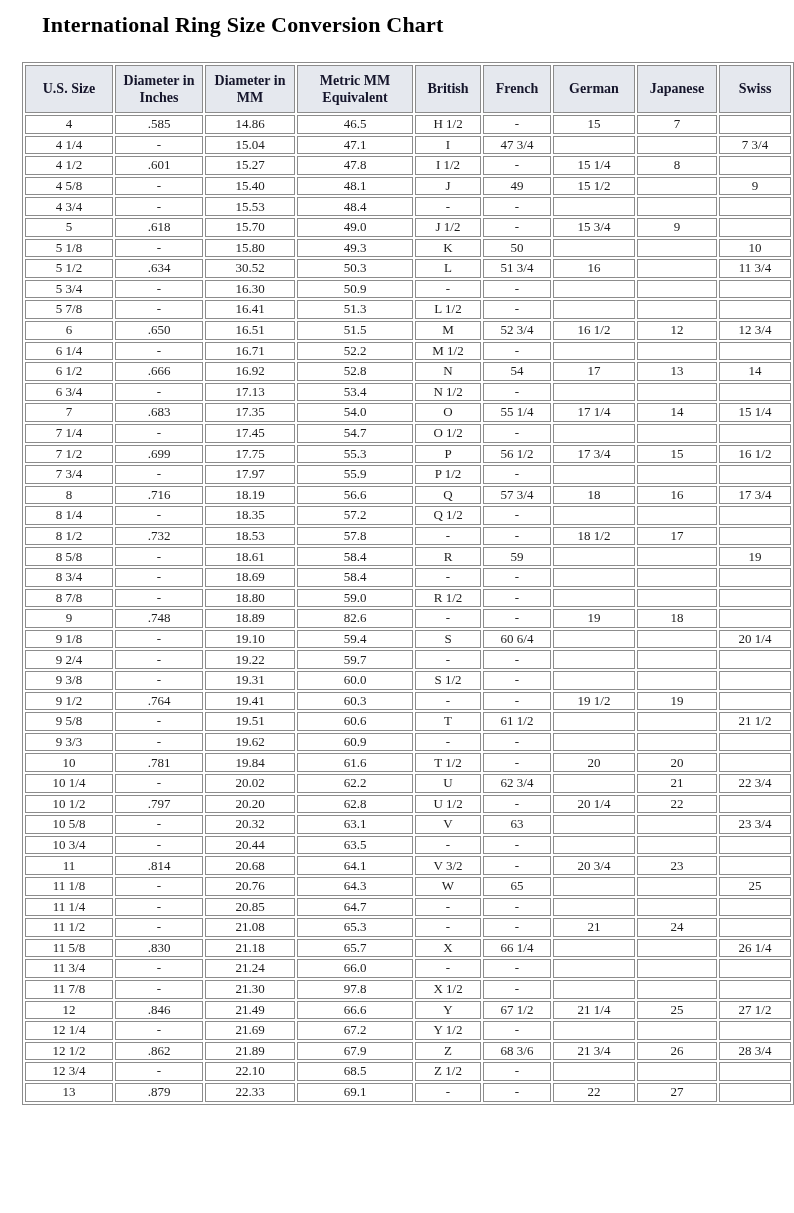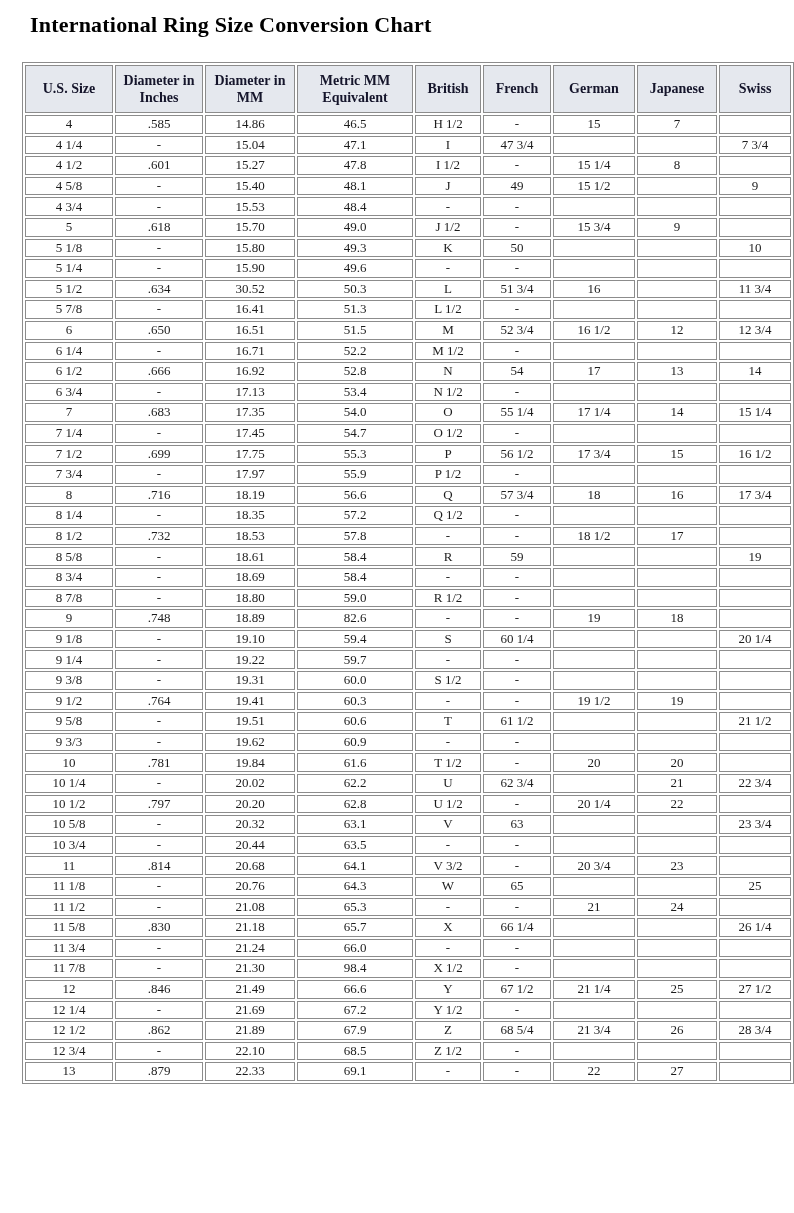--- a/index.html
+++ b/index.html
@@ -8,21 +8,21 @@
     background: #ffffff;
   }
   body {
     width: 794px;
     height: 1213px;
     font-family: "Liberation Serif", "DejaVu Serif", serif;
     color: #1a1a1a;
     overflow: hidden;
   }
   .page-title {
-    margin: 12px 0 0 30px;
+    margin: 12px 0 0 42px;
     font-size: 22px;
     font-weight: bold;
     color: #000000;
     letter-spacing: 0.2px;
     font-family: "Liberation Serif", "DejaVu Serif", serif;
   }
   table.ring-table {
     margin: 24px 0 0 22px;
     width: 750px;
     table-layout: fixed;
@@ -168,40 +168,40 @@
         <td>-</td>
         <td>15.80</td>
         <td>49.3</td>
         <td>K</td>
         <td>50</td>
         <td></td>
         <td></td>
         <td>10</td>
       </tr>
       <tr>
-        <td>5 1/4</td>
-        <td>-</td>
-        <td>15.90</td>
-        <td>49.6</td>
-        <td>-</td>
-        <td>-</td>
-        <td></td>
-        <td></td>
-        <td></td>
-      </tr>
-      <tr>
         <td>5 1/2</td>
         <td>.634</td>
         <td>30.52</td>
         <td>50.3</td>
         <td>L</td>
         <td>51 3/4</td>
         <td>16</td>
         <td></td>
         <td>11 3/4</td>
+      </tr>
+      <tr>
+        <td>5 3/4</td>
+        <td>-</td>
+        <td>16.30</td>
+        <td>50.9</td>
+        <td>-</td>
+        <td>-</td>
+        <td></td>
+        <td></td>
+        <td></td>
       </tr>
       <tr>
         <td>5 7/8</td>
         <td>-</td>
         <td>16.41</td>
         <td>51.3</td>
         <td>L 1/2</td>
         <td>-</td>
         <td></td>
         <td></td>
@@ -371,27 +371,27 @@
         <td>19</td>
         <td>18</td>
         <td></td>
       </tr>
       <tr>
         <td>9 1/8</td>
         <td>-</td>
         <td>19.10</td>
         <td>59.4</td>
         <td>S</td>
-        <td>60 1/4</td>
+        <td>60 6/4</td>
         <td></td>
         <td></td>
         <td>20 1/4</td>
       </tr>
       <tr>
-        <td>9 1/4</td>
+        <td>9 2/4</td>
         <td>-</td>
         <td>19.22</td>
         <td>59.7</td>
         <td>-</td>
         <td>-</td>
         <td></td>
         <td></td>
         <td></td>
       </tr>
       <tr>
@@ -507,20 +507,31 @@
       <tr>
         <td>11 1/8</td>
         <td>-</td>
         <td>20.76</td>
         <td>64.3</td>
         <td>W</td>
         <td>65</td>
         <td></td>
         <td></td>
         <td>25</td>
+      </tr>
+      <tr>
+        <td>11 1/4</td>
+        <td>-</td>
+        <td>20.85</td>
+        <td>64.7</td>
+        <td>-</td>
+        <td>-</td>
+        <td></td>
+        <td></td>
+        <td></td>
       </tr>
       <tr>
         <td>11 1/2</td>
         <td>-</td>
         <td>21.08</td>
         <td>65.3</td>
         <td>-</td>
         <td>-</td>
         <td>21</td>
         <td>24</td>
@@ -545,21 +556,21 @@
         <td>-</td>
         <td>-</td>
         <td></td>
         <td></td>
         <td></td>
       </tr>
       <tr>
         <td>11 7/8</td>
         <td>-</td>
         <td>21.30</td>
-        <td>98.4</td>
+        <td>97.8</td>
         <td>X 1/2</td>
         <td>-</td>
         <td></td>
         <td></td>
         <td></td>
       </tr>
       <tr>
         <td>12</td>
         <td>.846</td>
         <td>21.49</td>
@@ -580,21 +591,21 @@
         <td></td>
         <td></td>
         <td></td>
       </tr>
       <tr>
         <td>12 1/2</td>
         <td>.862</td>
         <td>21.89</td>
         <td>67.9</td>
         <td>Z</td>
-        <td>68 5/4</td>
+        <td>68 3/6</td>
         <td>21 3/4</td>
         <td>26</td>
         <td>28 3/4</td>
       </tr>
       <tr>
         <td>12 3/4</td>
         <td>-</td>
         <td>22.10</td>
         <td>68.5</td>
         <td>Z 1/2</td>

